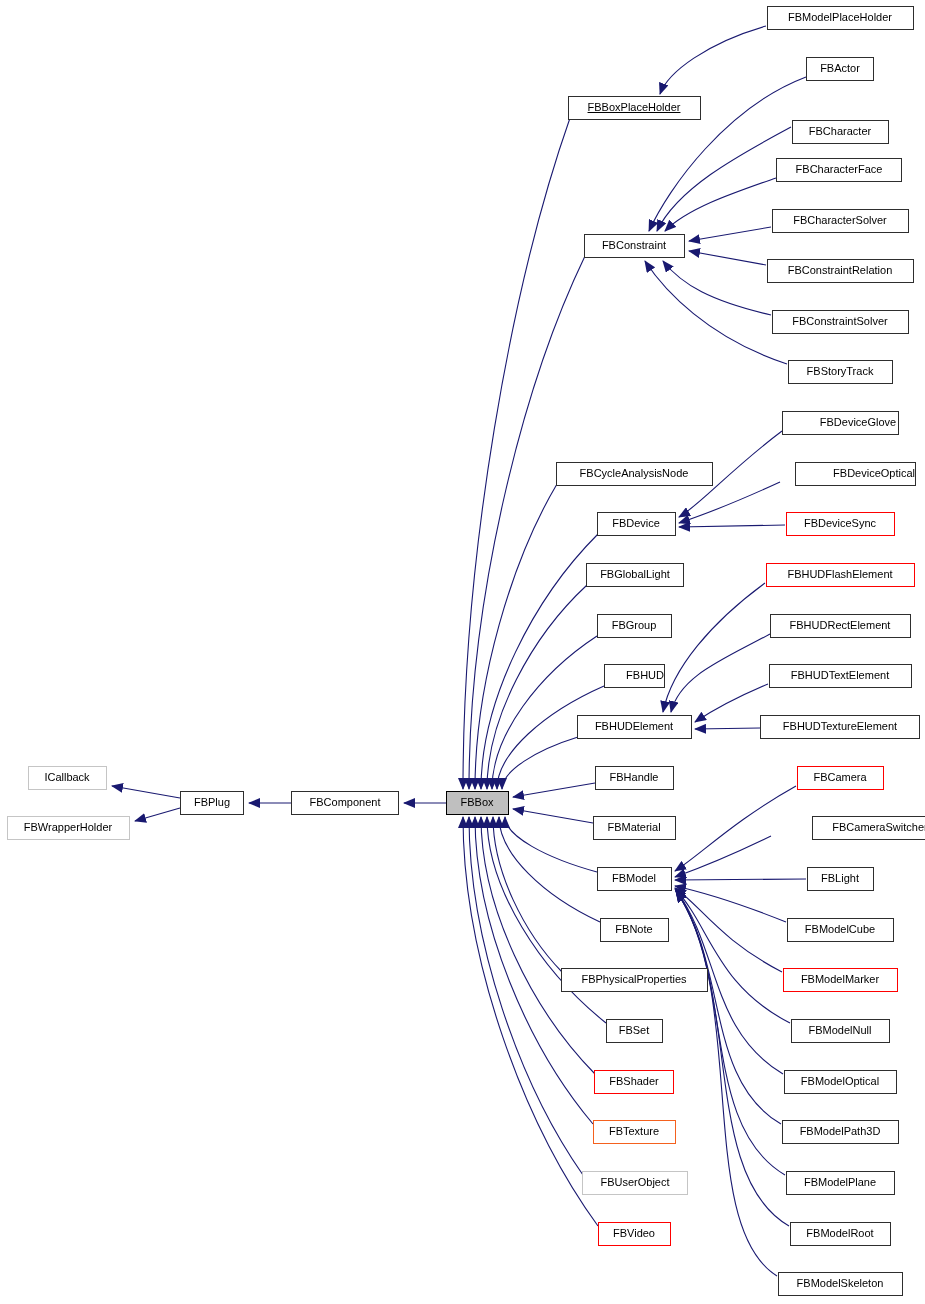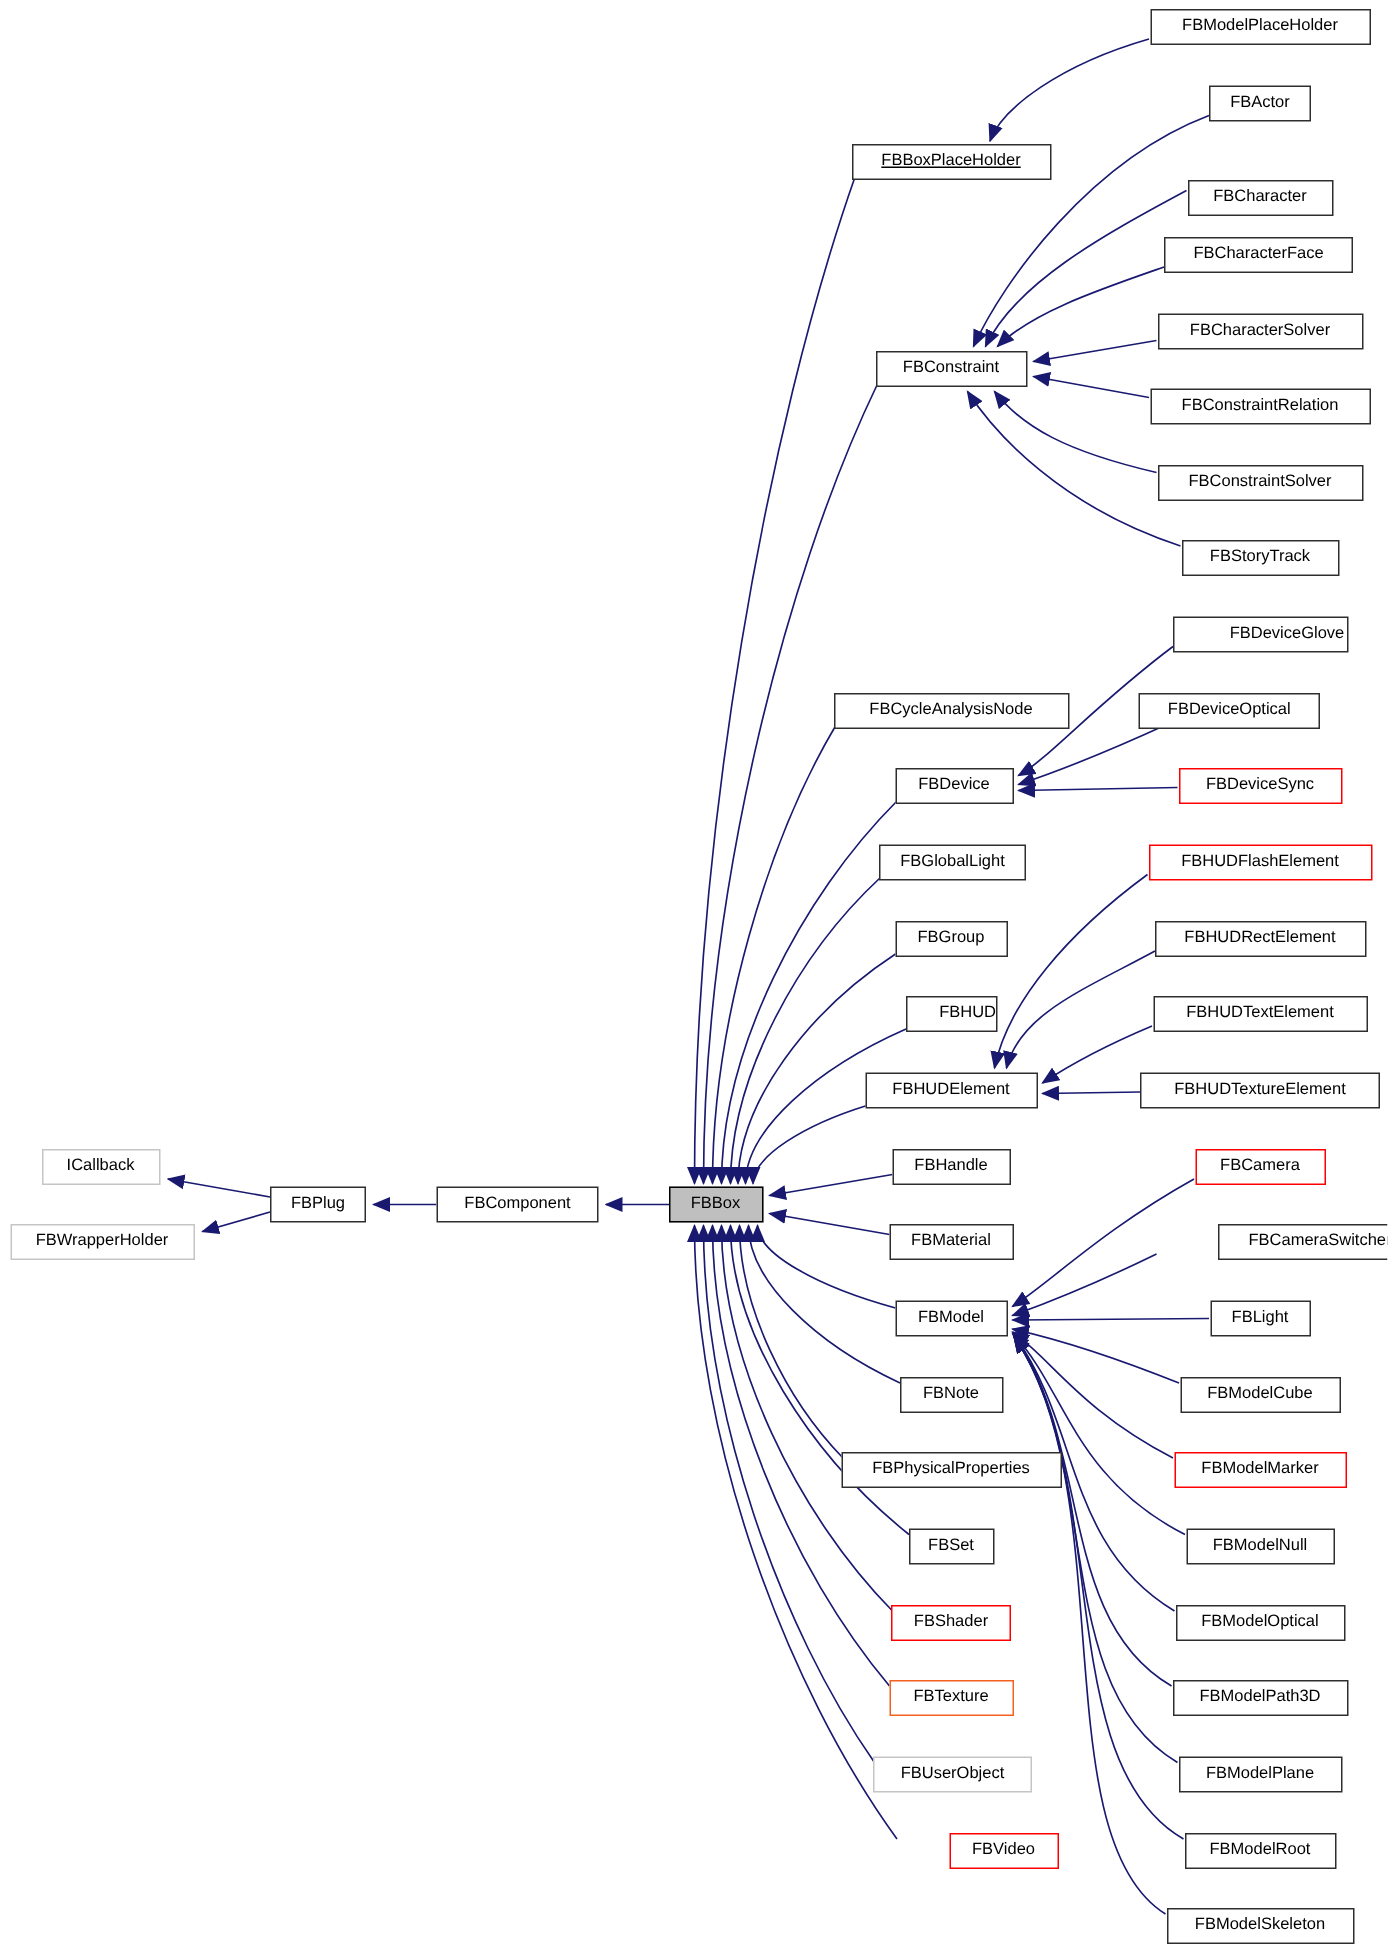--- a/index.html
+++ b/index.html
@@ -97,31 +97,31 @@
       <div class="node" style="left: 576.5px; top: 715px; width: 115px;">FBHUDElement</div>
       <div class="node" style="left: 594.5px; top: 766px; width: 79px;">FBHandle</div>
       <div class="node" style="left: 592.5px; top: 816px; width: 83px;">FBMaterial</div>
       <div class="node" style="left: 596.5px; top: 867px; width: 75px;">FBModel</div>
       <div class="node" style="left: 599.5px; top: 918px; width: 69px;">FBNote</div>
       <div class="node" style="left: 560.5px; top: 968px; width: 147px;">FBPhysicalProperties</div>
       <div class="node" style="left: 605.5px; top: 1019px; width: 57px;">FBSet</div>
       <div class="node red" style="left: 594px; top: 1070px; width: 80px;">FBShader</div>
       <div class="node orange" style="left: 592.5px; top: 1120px; width: 83px;">FBTexture</div>
       <div class="node gray" style="left: 582px; top: 1171px; width: 106px;">FBUserObject</div>
-      <div class="node red" style="left: 597.5px; top: 1222px; width: 73px; margin-left: 35px;">FBVideo</div>
+      <div class="node red" style="left: 597.5px; top: 1222px; width: 73px;">FBVideo</div>
       <div class="node" style="left: 766.5px; top: 6px; width: 147px;">FBModelPlaceHolder</div>
       <div class="node" style="left: 806px; top: 57px; width: 68px;">FBActor</div>
       <div class="node" style="left: 791.5px; top: 107px; width: 97px; margin-top: 13px;">FBCharacter</div>
       <div class="node" style="left: 776px; top: 158px; width: 126px;">FBCharacterFace</div>
       <div class="node" style="left: 771.5px; top: 209px; width: 137px;">FBCharacterSolver</div>
       <div class="node" style="left: 766.5px; top: 259px; width: 147px;">FBConstraintRelation</div>
       <div class="node" style="left: 771.5px; top: 310px; width: 137px;">FBConstraintSolver</div>
       <div class="node" style="left: 787.5px; top: 360px; width: 105px;">FBStoryTrack</div>
       <div class="node" style="left: 781.5px; top: 411px; width: 117px; padding-left: 36px;">FBDeviceGlove</div>
-      <div class="node" style="left: 759px; top: 462px; width: 121px;">FBDeviceOptical</div>
+      <div class="node" style="left: 795px; top: 462px; width: 121px; text-align: right;">FBDeviceOptical</div>
       <div class="node red" style="left: 785.5px; top: 512px; width: 109px;">FBDeviceSync</div>
       <div class="node red" style="left: 765.5px; top: 563px; width: 149px;">FBHUDFlashElement</div>
       <div class="node" style="left: 769.5px; top: 614px; width: 141px;">FBHUDRectElement</div>
       <div class="node" style="left: 768.5px; top: 664px; width: 143px;">FBHUDTextElement</div>
       <div class="node" style="left: 760px; top: 715px; width: 160px;">FBHUDTextureElement</div>
       <div class="node red" style="left: 796.5px; top: 766px; width: 87px;">FBCamera</div>
       <div class="node" style="left: 771.5px; top: 816px; width: 137px; margin-left: 40px;">FBCameraSwitcher</div>
       <div class="node" style="left: 806.5px; top: 867px; width: 67px;">FBLight</div>
       <div class="node" style="left: 786.5px; top: 918px; width: 107px;">FBModelCube</div>
       <div class="node red" style="left: 782.5px; top: 968px; width: 115px;">FBModelMarker</div>

